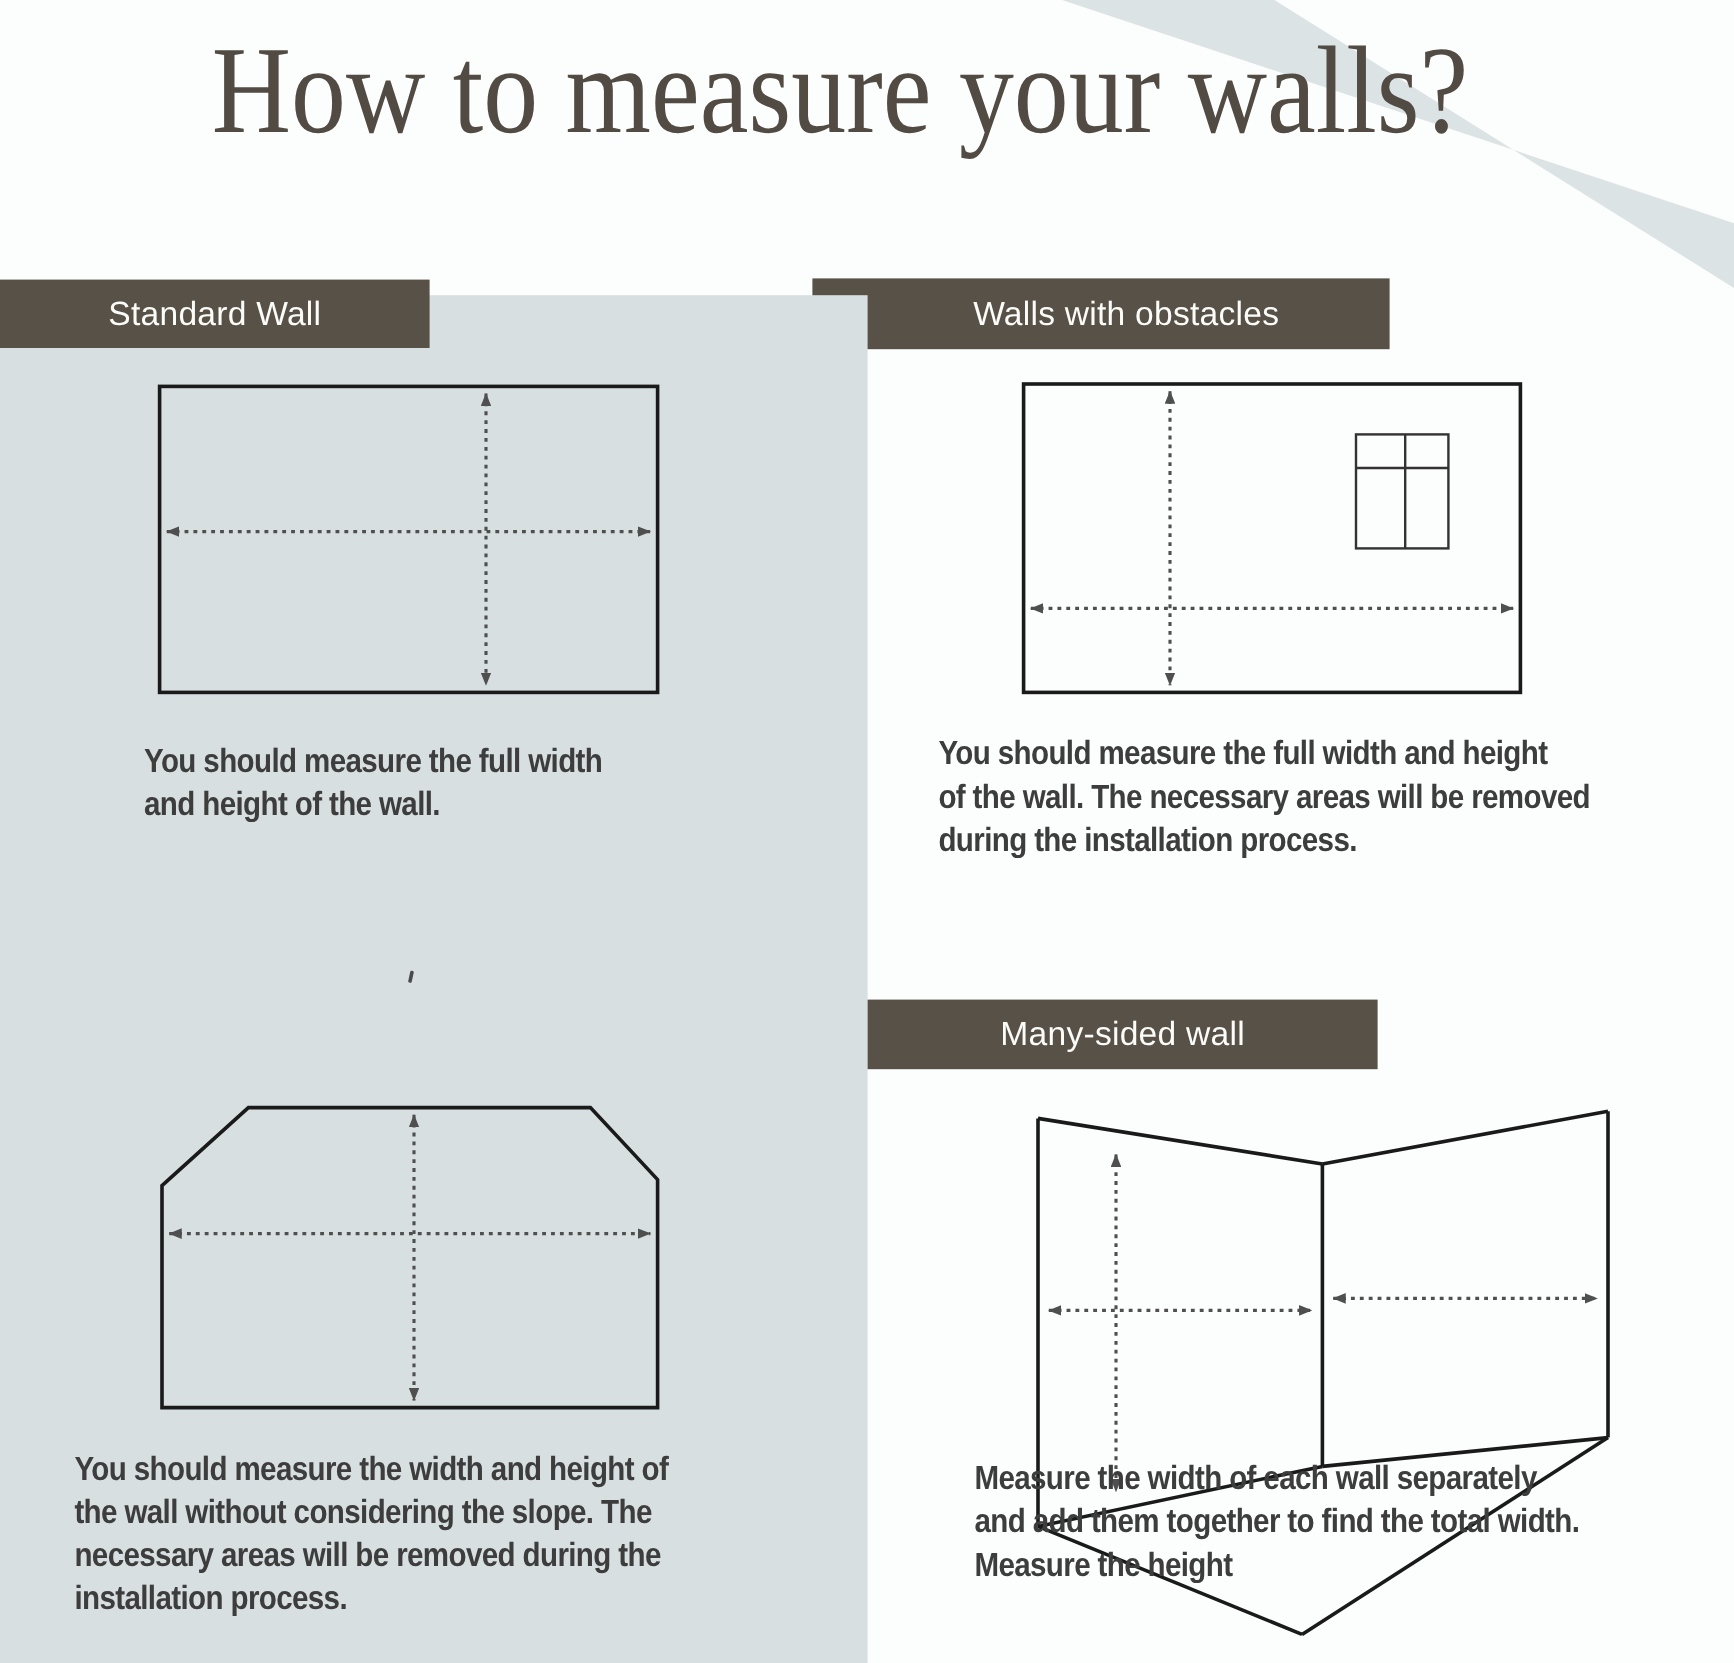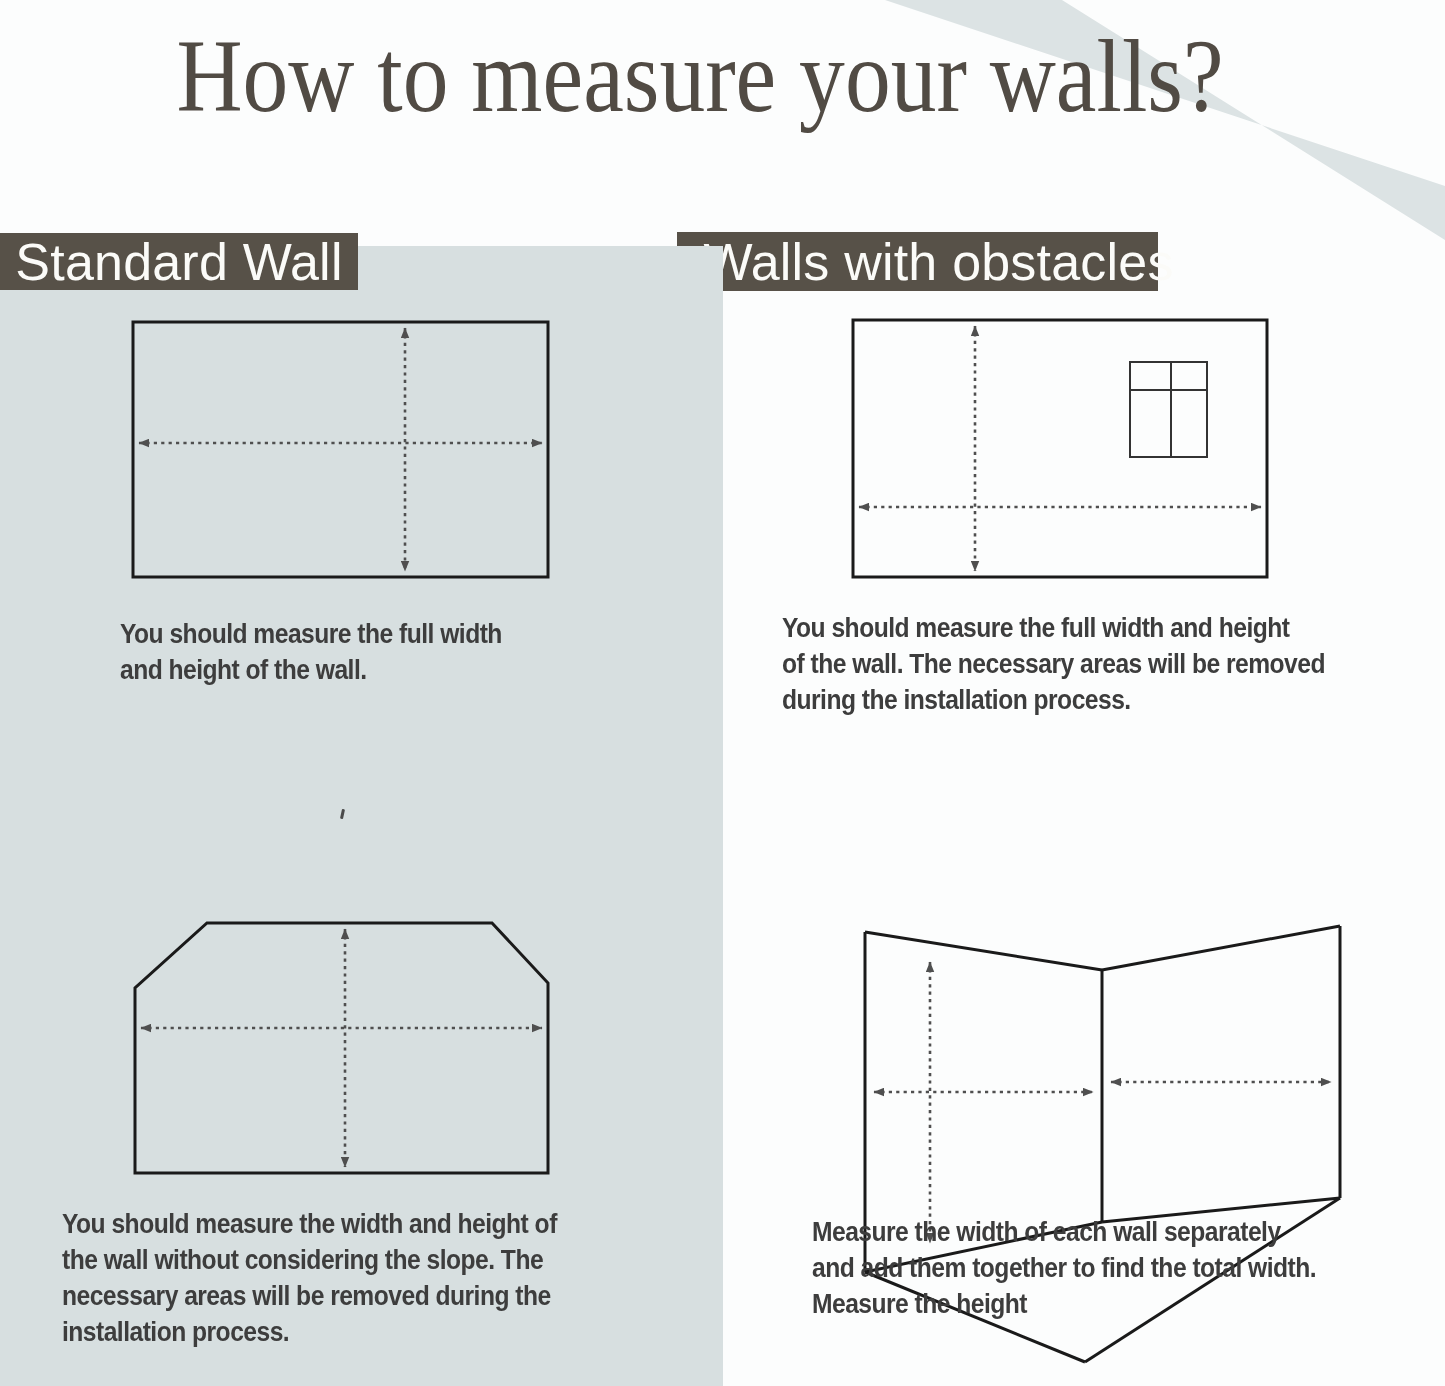--- a/index.html
+++ b/index.html
@@ -11,21 +11,21 @@
   
   #stripe {
     position:absolute; left:0; top:0; width:1445px; height:250px;
     background:#dce3e4;
     clip-path:polygon(885px 0px, 1062px 0px, 1445px 240px, 1445px 186px);
     z-index:1;
   }
   
   .bar { position:absolute; background:#575148; display:flex; align-items:center; justify-content:center; }
   .bar .bar-label {
-    color:#fbfbf8; font-size:52px; line-height:1; white-space:nowrap; letter-spacing:0.2px;
+    color:#fbfbf8; font-size:28px; line-height:1; white-space:nowrap; letter-spacing:0.2px;
   }
   #bar-obstacles { left:677px; top:232px; width:481px; height:59px; z-index:2; }
   #bar-obstacles .bar-label { margin-left:42px; }
   #left-panel {
     position:absolute; left:0; top:246px; width:723px; height:1140px;
     background:#d7dfe0; z-index:3;
   }
   #bar-standard { left:0; top:233px; width:358px; height:57px; z-index:4; }
   #bar-sloping  { left:0; top:830px; width:354px; height:59px; z-index:4; }
   #bar-many     { left:723px; top:833px; width:425px; height:58px; z-index:4; }
@@ -67,20 +67,23 @@
 
   <div id="left-panel"></div>
 
   <div id="page-title">How to measure your walls?</div>
 
   <div class="bar" id="bar-standard">
     <span class="bar-label">Standard Wall</span>
   </div>
 
 
+  <div class="bar" id="bar-many">
+    <span class="bar-label">Many-sided wall</span>
+  </div>
 
   <div id="stray-tick"></div>
 
   <svg class="diagram" style="left:125px; top:312px;" width="440" height="280" viewBox="0 0 440 280">
     <defs>
       <marker id="ah1" viewBox="0 0 10 8" markerWidth="11" markerHeight="9" refX="9.5" refY="4" orient="auto-start-reverse" markerUnits="userSpaceOnUse">
         <path d="M0,0 L10,4 L0,8 Z" fill="#4f4f4f"></path>
       </marker>
     </defs>
     <rect class="outline" x="8" y="10" width="415" height="255"></rect>

